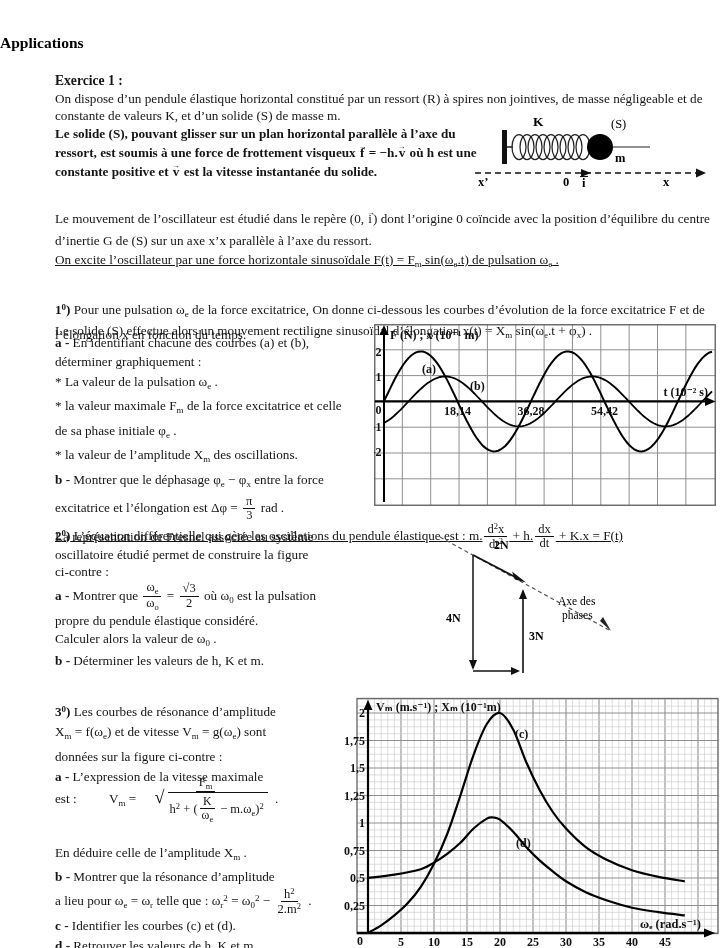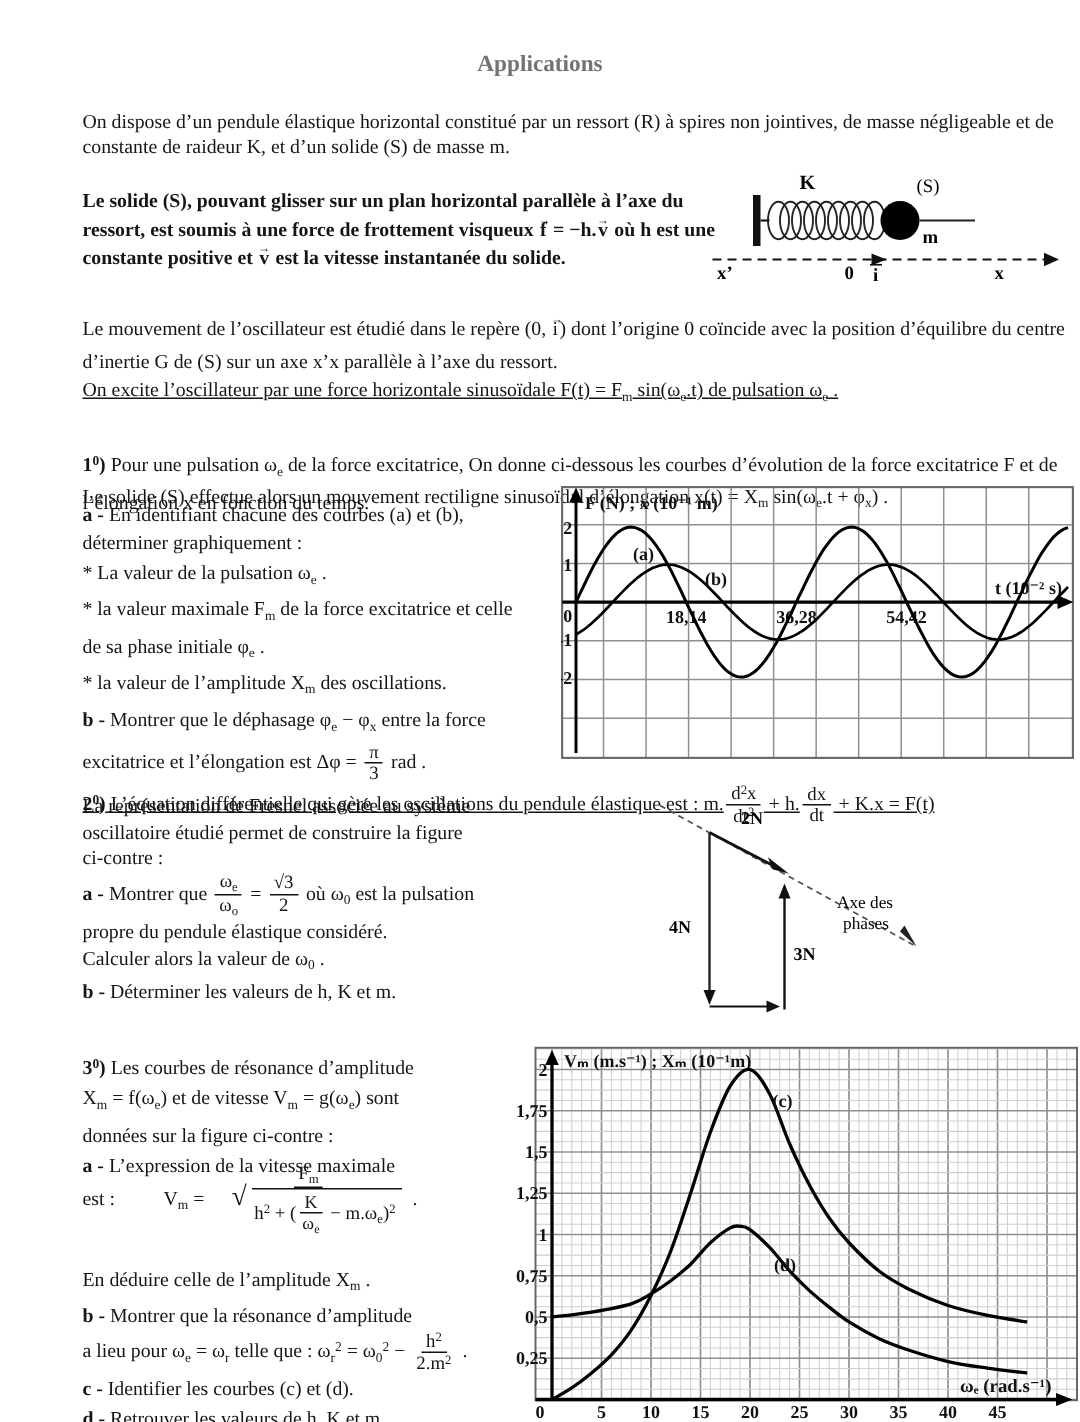--- a/index.html
+++ b/index.html
@@ -1,20 +1,20 @@
 <!DOCTYPE html>
 <html><head>
 <meta charset="utf-8">
 <style>
   html,body{margin:0;padding:0;background:#fff;}
   body{width:720px;height:948px;position:relative;overflow:hidden;
        font-family:"Liberation Serif","DejaVu Serif",serif;color:#151515;font-size:13.2px;}
   .abs{position:absolute;}
-  .title{position:absolute;top:34px;left:0;right:0;text-align:center;
-         font-weight:bold;font-size:15.5px;color:#737373;}
+  .title{position:absolute;top:34px;left:0;right:0;
+         font-weight:bold;font-size:15.5px;color:#000000;}
   .heading{font-weight:bold;font-size:13.6px;margin-bottom:2px;}
   b{font-weight:bold;margin-top:17px;}
   sub{font-size:0.68em;vertical-align:-0.35em;}
   sup{font-size:0.68em;vertical-align:0.45em;}
   .frac{display:inline-flex;flex-direction:column;align-items:center;vertical-align:middle;
         line-height:1.08;margin:0 2px;font-size:0.95em;text-align:center;}
   .frac .fn{border-bottom:1.2px solid #111;padding:0 3px;display:block;}
   .frac .fd{padding:0 2px;display:block;}
   .sqrt{display:inline-block;border-top:1.3px solid #111;margin-left:24px;position:relative;
         padding:2px 4px 0 2px;}
@@ -22,21 +22,22 @@
   .vec{position:relative;display:inline-block;padding:0 1px;}
   .vec::before{content:"→";position:absolute;top:-0.78em;left:0;right:0;font-size:0.6em;text-align:center;}
   svg text{font-family:"Liberation Serif","DejaVu Sans",serif;}
 </style>
 </head>
 <body>
 
 <div class="title">Applications</div>
 
 <div class="abs" style="left:55px;top:73px;width:662px;">
-  <div style="line-height:16.8px;">On dispose d’un pendule élastique horizontal constitué par un ressort (R) à spires non jointives, de masse négligeable et de constante de raideur K, et d’un solide (S) de masse m.</div>
+  <div class="heading">Exercice 1 :</div>
+  <div style="line-height:16.8px;">On dispose d’un pendule élastique horizontal constitué par un ressort (R) à spires non jointives, de masse négligeable et de constante de valeurs K, et d’un solide (S) de masse m.</div>
 </div>
 
 <svg class="abs" style="left:470px;top:114px;" width="248" height="100" viewBox="0 0 248 100">
   <rect x="32" y="16" width="5" height="34" fill="#111"></rect>
   <line x1="37" y1="33" x2="43" y2="33" stroke="#111" stroke-width="1.4"></line>
   <g stroke="#222" stroke-width="1.25" fill="none">
     <ellipse cx="49" cy="33" rx="7" ry="12.5"></ellipse>
       <ellipse cx="57" cy="33" rx="7" ry="12.5"></ellipse>
     <ellipse cx="65" cy="33" rx="7" ry="12.5"></ellipse>
       <ellipse cx="73" cy="33" rx="7" ry="12.5"></ellipse>

